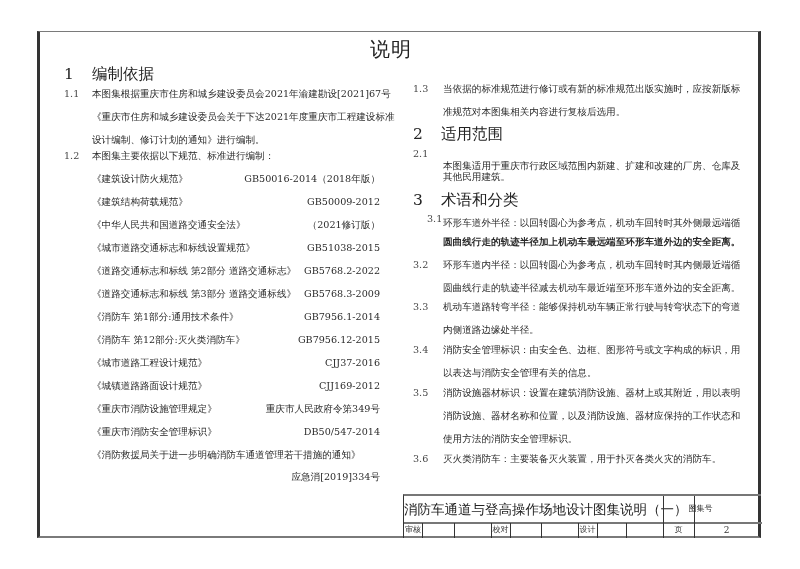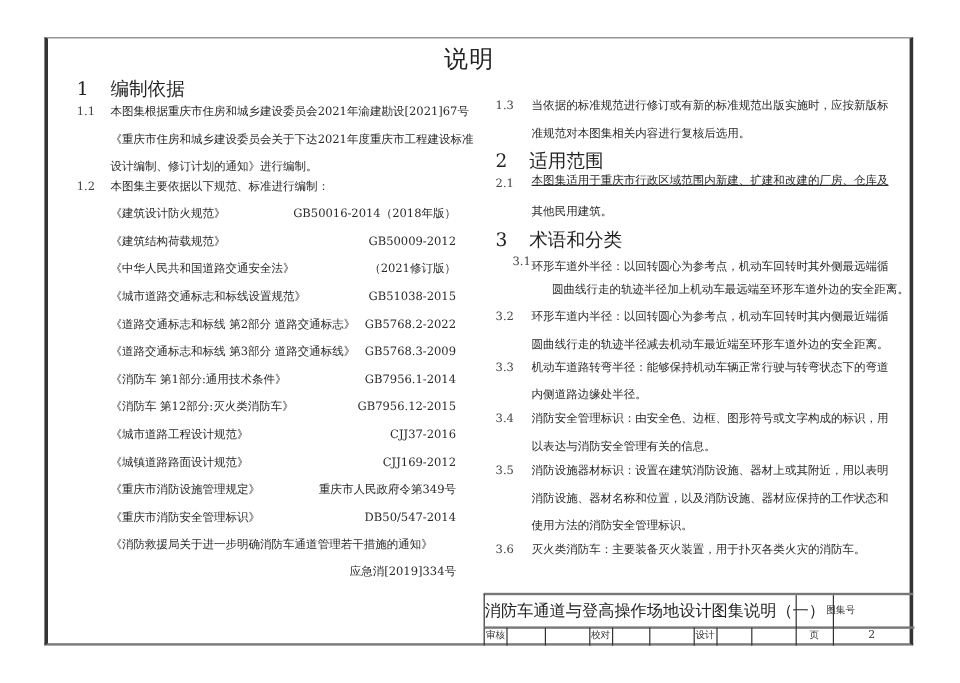--- a/index.html
+++ b/index.html
@@ -198,30 +198,30 @@
 </div>
 
 <div class="num-small" style="left:413px; top:83px;">1.3</div>
 <div class="line" style="left:443px; top:83px;">当依据的标准规范进行修订或有新的标准规范出版实施时，应按新版标</div>
 <div class="line" style="left:443px; top:106px;">准规范对本图集相关内容进行复核后选用。</div>
 
 <div class="h1" style="left:413px; top:124px;">
   <span class="num">2</span><span>适用范围</span>
 </div>
 <div class="num-small" style="left:413px; top:148px;">2.1</div>
-<div class="line" style="left:443px; top:145px;text-decoration:underline;">本图集适用于重庆市行政区域范围内新建、扩建和改建的厂房、仓库及</div>
+<div class="line" style="left:443px; top:160px;">本图集适用于重庆市行政区域范围内新建、扩建和改建的厂房、仓库及</div>
 <div class="line" style="left:443px; top:171px;">其他民用建筑。</div>
 
 <div class="h1" style="left:413px; top:190px;">
   <span class="num">3</span><span>术语和分类</span>
 </div>
 
 <div class="num-small" style="left:427px; top:213px;">3.1</div>
 <div class="line" style="left:443px; top:217px;">环形车道外半径：以回转圆心为参考点，机动车回转时其外侧最远端循</div>
-<div class="line" style="left:460px; top:236px;">圆曲线行走的轨迹半径加上机动车最远端至环形车道外边的安全距离。</div>
+<div class="line" style="left:443px; top:236px;font-weight:bold;">圆曲线行走的轨迹半径加上机动车最远端至环形车道外边的安全距离。</div>
 
 <div class="num-small" style="left:413px; top:259px;">3.2</div>
 <div class="line" style="left:443px; top:259px;">环形车道内半径：以回转圆心为参考点，机动车回转时其内侧最近端循</div>
 <div class="line" style="left:443px; top:282px;">圆曲线行走的轨迹半径减去机动车最近端至环形车道外边的安全距离。</div>
 
 <div class="num-small" style="left:413px; top:301px;">3.3</div>
 <div class="line" style="left:443px; top:301px;">机动车道路转弯半径：能够保持机动车辆正常行驶与转弯状态下的弯道</div>
 <div class="line" style="left:443px; top:324px;">内侧道路边缘处半径。</div>
 
 <div class="num-small" style="left:413px; top:344px;">3.4</div>

